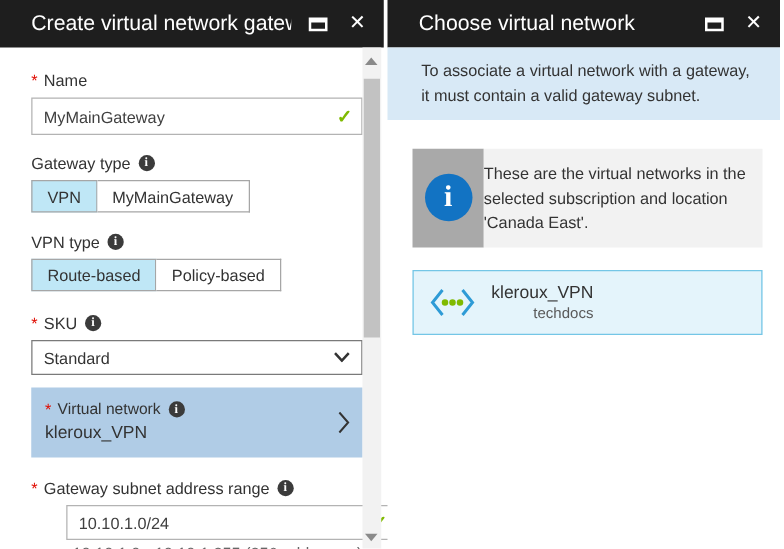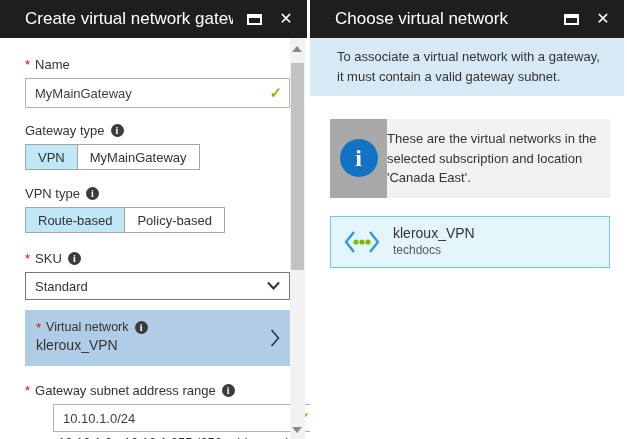--- a/index.html
+++ b/index.html
@@ -108,21 +108,21 @@
   }
   .info-box-text { flex:1; background:#f2f2f2; padding:10px 0; font-size:13px; line-height:1.5; color:#333; }
 
   .vnet-item {
     width:280px; height:52px; margin:18px 0 0 20px;
     background:#e4f4fb; border:1px solid #74c6e6;
     display:flex; align-items:center; padding-left:12px; cursor:pointer;
   }
   .vnet-item-icon { margin-right:12px; flex:0 0 auto; }
   .vnet-item-name { font-size:14px; color:#333; line-height:1.25; }
-  .vnet-item-sub { font-size:12px; color:#595959; line-height:1.25; }
+  .vnet-item-sub { font-size:12px; color:#595959; line-height:1.25;text-align:right; }
 </style>
 </head>
 <body>
 
 <div class="stage">
 
   <div class="blade blade-left">
     <div class="blade-header">
       <div class="blade-title">Create virtual network gatew..</div>
       <div class="hdr-btn">

